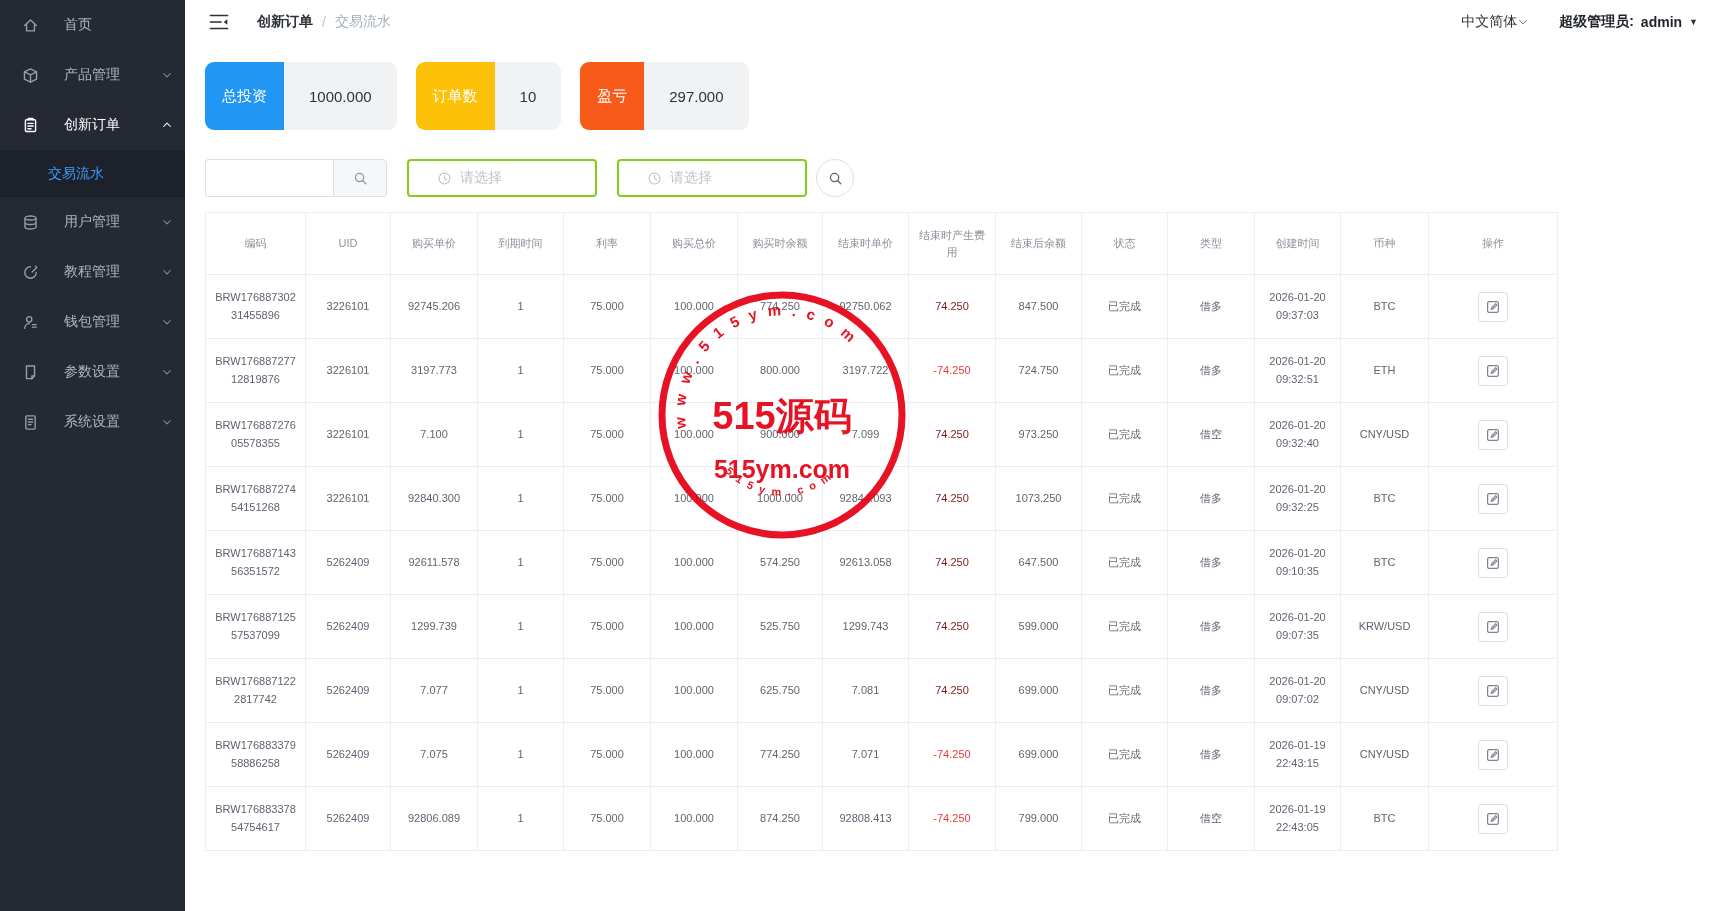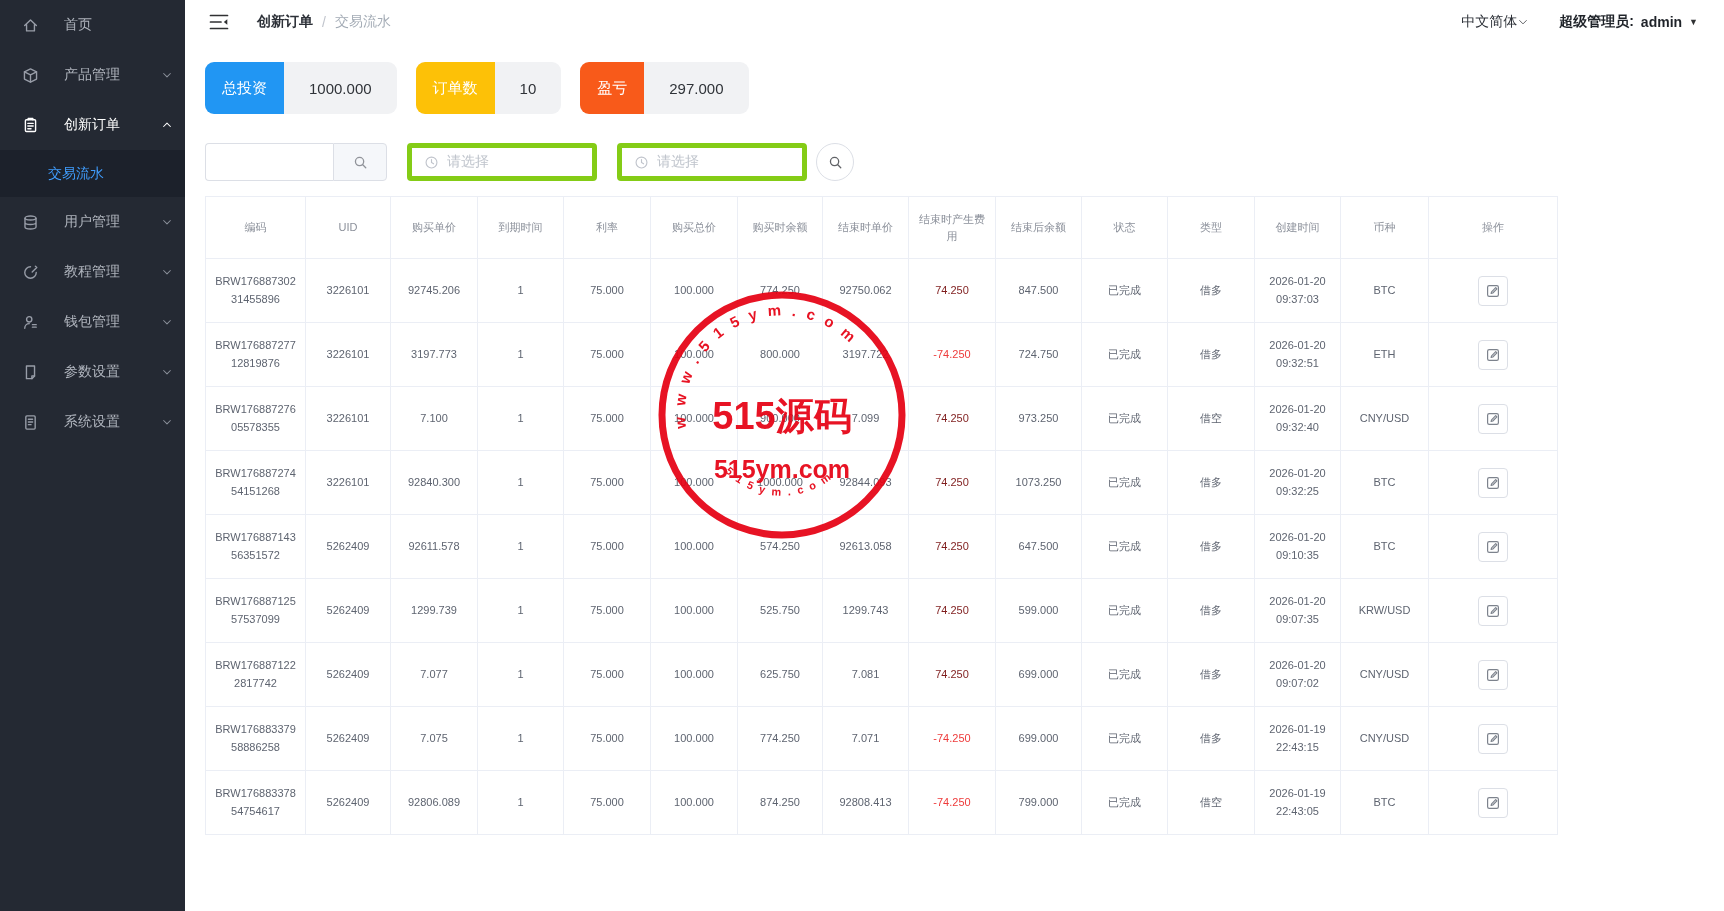--- a/index.html
+++ b/index.html
@@ -30,31 +30,31 @@
   .crumb-sep { color:#c0c4cc; margin:0 9px; }
   .crumb-page { color:#a3abb5; }
   .top-right { margin-left:auto; display:flex; align-items:center; gap:30px; font-size:14px; }
   .lang { display:flex; align-items:center; color:#2d3138; cursor:pointer; }
   .lang svg { width:12px; height:12px; color:#606266; }
   .admin { display:flex; align-items:center; gap:7px; font-weight:bold; color:#1f2329; cursor:pointer; }
   .admin .caret { font-size:9px; color:#303133; }
 
   
   .stats { display:flex; gap:19px; padding:18px 20px 0 20px; }
-  .stat-card { display:inline-flex; height:52px; border-radius:9px; overflow:hidden; background:#f1f2f4; }
+  .stat-card { display:inline-flex; height:68px; border-radius:9px; overflow:hidden; background:#f1f2f4; }
   .stat-label { color:#fff; font-size:15px; display:flex; align-items:center; padding:0 17px; }
   .stat-value { display:flex; align-items:center; justify-content:center; padding:0 25px; min-width:60px; font-size:15px; color:#2f3338; }
 
   
   .filters { display:flex; align-items:center; padding:29px 20px 0 20px; }
   .search-group { display:flex; }
   .search-input { width:128px; height:38px; border:1px solid #dcdfe6; border-right:none; border-radius:4px 0 0 4px; padding:0 10px; font-size:14px; outline:none; color:#606266; }
   .search-btn { width:54px; height:38px; border:1px solid #dcdfe6; background:#f5f7fa; border-radius:0 4px 4px 0; display:flex; align-items:center; justify-content:center; color:#909399; cursor:pointer; }
   .search-btn svg, .round-btn svg { width:15px; height:15px; }
-  .date-input { width:190px; height:38px; border:5px solid #84cc16; border-radius:4px; display:flex; align-items:center; padding:0 12px; gap:8px; background:#fff; margin-left:20px; cursor:pointer; }
+  .date-input { width:190px; height:38px; border:2px solid #84cc16; border-radius:4px; display:flex; align-items:center; padding:0 28px; gap:8px; background:#fff; margin-left:20px; cursor:pointer; }
   .date-input svg { width:15px; height:15px; color:#c0c4cc; flex:none; }
   .date-placeholder { font-size:14px; color:#bfc4cc; }
   .round-btn { width:38px; height:38px; border-radius:50%; border:1px solid #dcdfe6; background:#fff; display:flex; align-items:center; justify-content:center; color:#606266; cursor:pointer; margin-left:9px; }
 
   
   .table-wrap { margin:15px 20px 0 20px; }
   table { border-collapse:collapse; table-layout:fixed; width:1352px; font-size:11px; color:#5e6470; }
   th { font-weight:500; color:#8b909a; height:62px; border:1px solid #ebeef5; padding:4px 9px; text-align:center; line-height:1.5; }
   td { border:1px solid #ebeef5; height:64px; text-align:center; padding:4px 9px; word-break:break-all; line-height:1.6; }
   td.fee.pos { color:#7f1d1d; }

